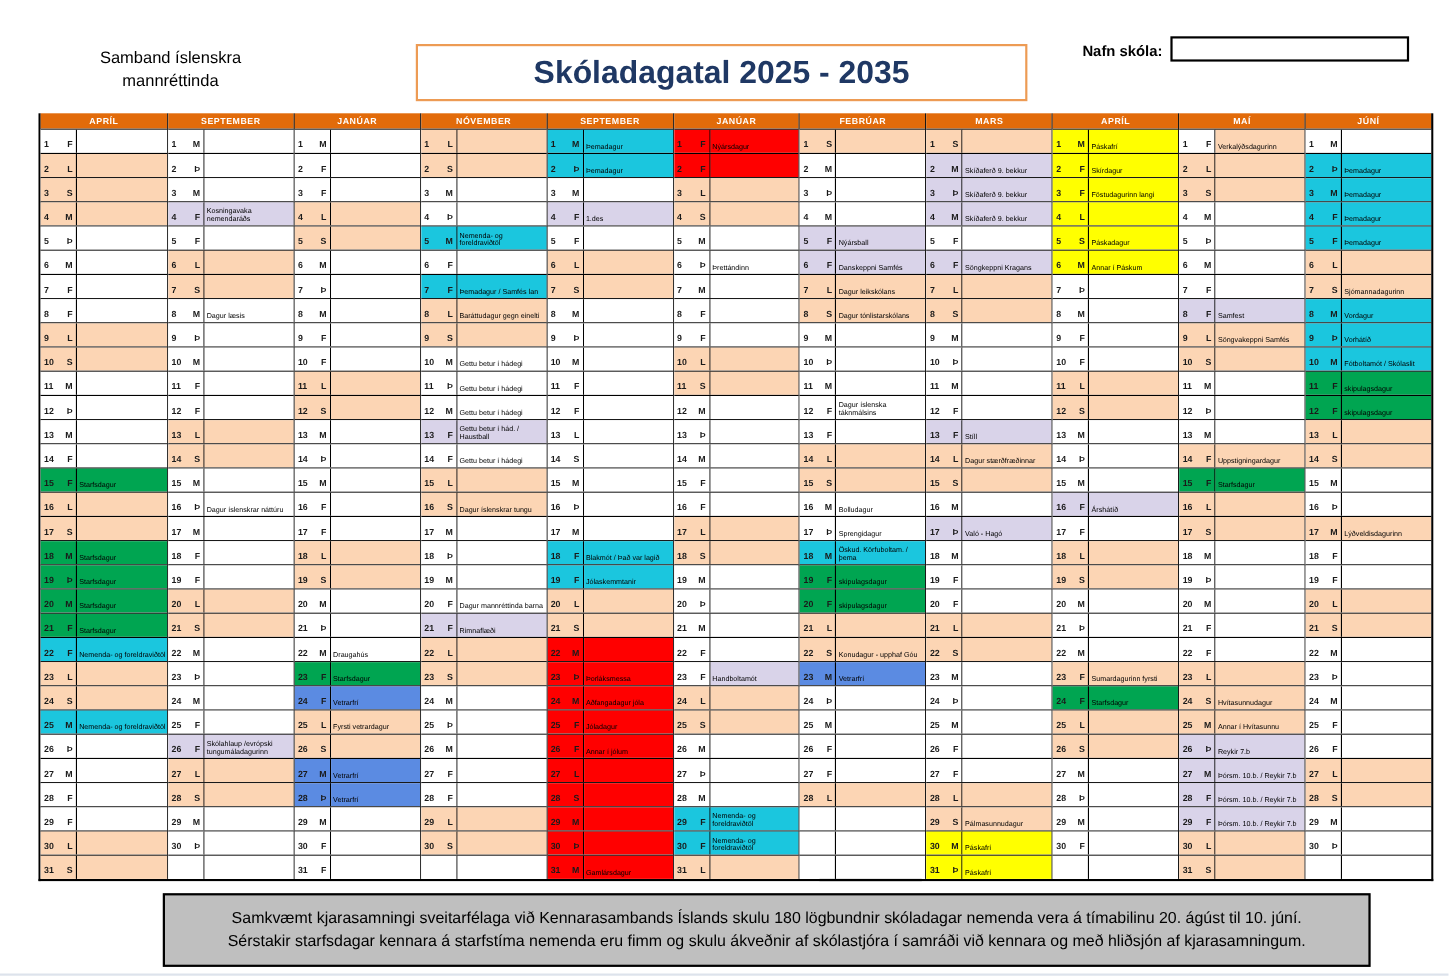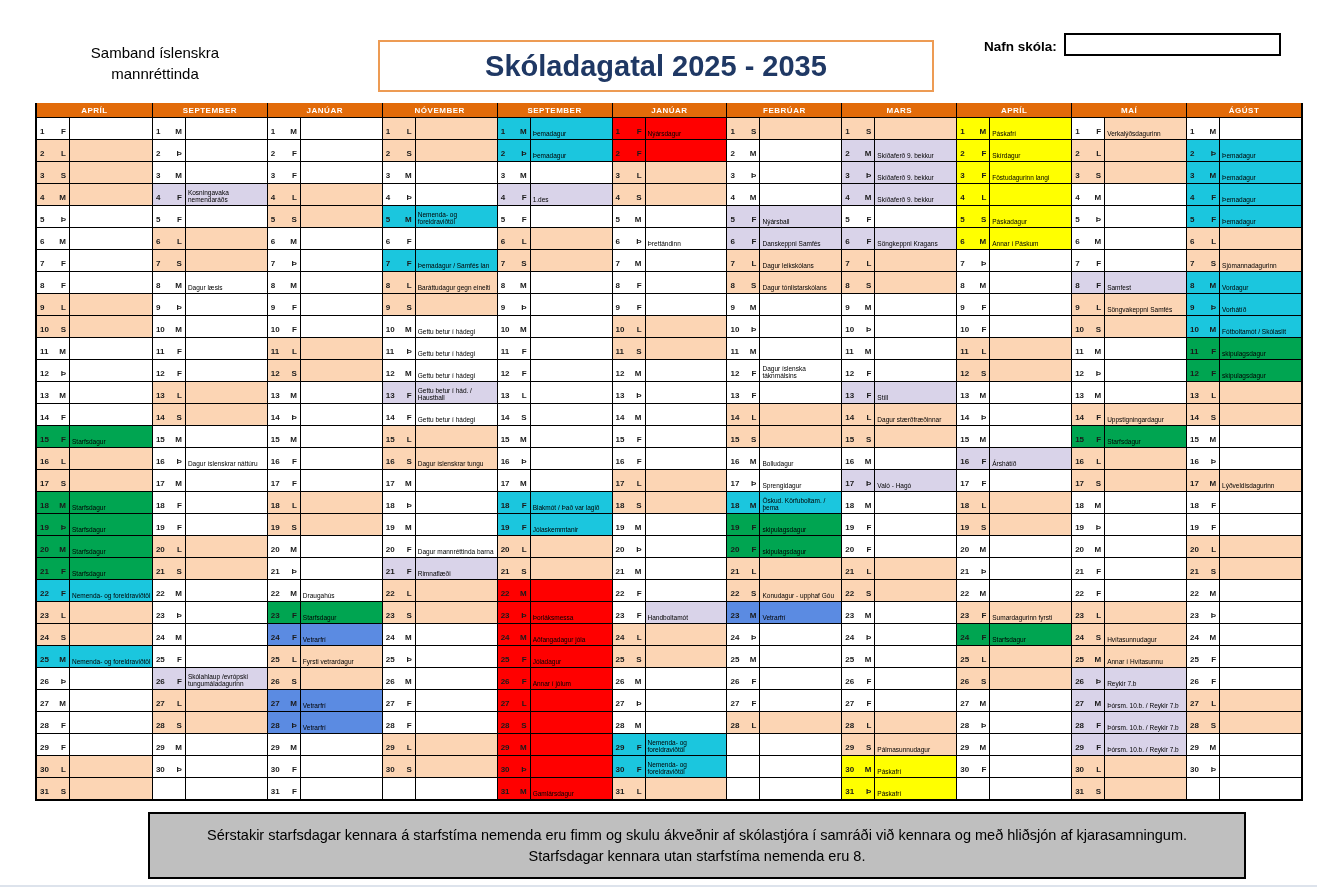--- a/index.html
+++ b/index.html
@@ -2381,21 +2381,21 @@
       </div>
       <div class="dr">
         <div class="nc" style="background: rgb(252, 213, 180);">
           <span>31</span>
           <span>S</span>
         </div>
         <div class="tc" style="background: rgb(252, 213, 180);"></div>
       </div>
     </div>
     <div class="month">
-      <div class="mh">ÁGÚST</div>
+      <div class="mh">JÚNÍ</div>
       <div class="dr">
         <div class="nc" style="background: rgb(255, 255, 255);">
           <span>1</span>
           <span>M</span>
         </div>
         <div class="tc" style="background: rgb(255, 255, 255);"></div>
       </div>
       <div class="dr">
         <div class="nc" style="background: rgb(27, 198, 222);">
           <span>2</span>
@@ -2624,17 +2624,17 @@
       <div class="dr">
         <div class="nc"></div>
         <div class="tc"></div>
       </div>
     </div>
   </div>
 
 <div class="stray"></div>
 
 <div class="foot">
+  <div>Samkvæmt kjarasamningi sveitarfélaga við Kennarasambands Íslands skulu 180 lögbundnir skóladagar nemenda vera á tímabilinu 20. ágúst til 10. júní.</div>
   <div>Sérstakir starfsdagar kennara á starfstíma nemenda eru fimm og skulu ákveðnir af skólastjóra í samráði við kennara og með hliðsjón af kjarasamningum.</div>
-  <div>Starfsdagar kennara utan starfstíma nemenda eru 8.</div>
 </div>
 
 <div class="edge"></div>
 
 </body></html>

